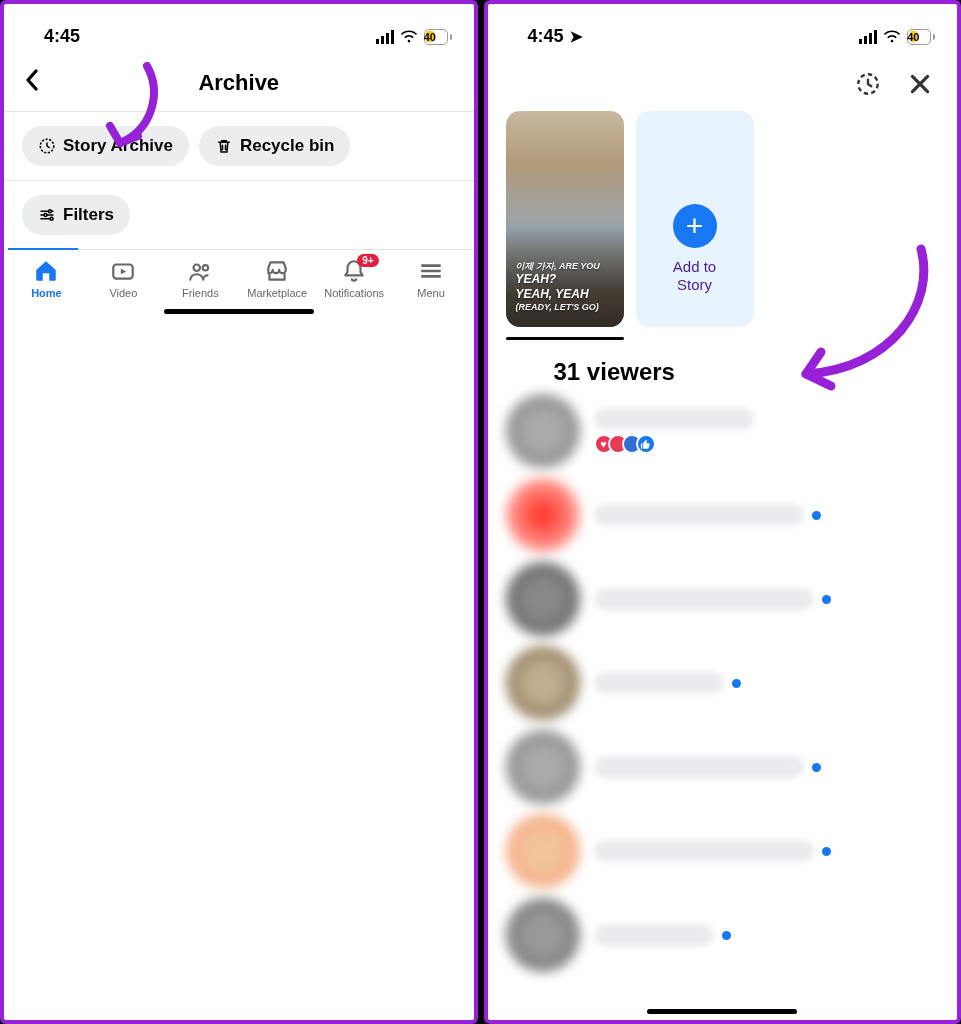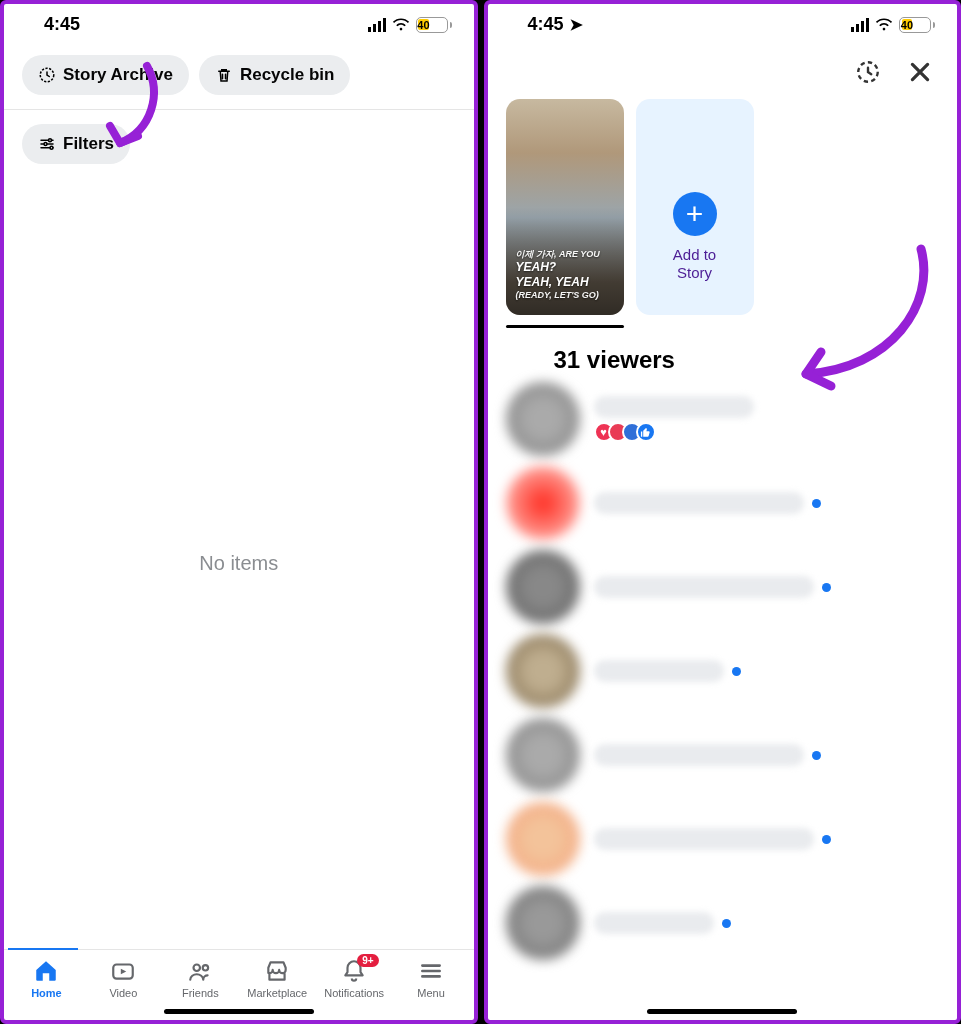--- a/index.html
+++ b/index.html
@@ -19,40 +19,40 @@
   border-radius: 6px;
   display: flex;
   flex-direction: column;
   overflow: hidden;
   position: relative;
 }
 .status-bar {
   display: flex;
   justify-content: space-between;
   align-items: center;
-  padding: 10px 22px 6px 40px;
+  padding: 22px 22px 6px 40px;
   font-size: 18px;
   font-weight: 700;
   color: #000;
 }
 .status-right { display: flex; align-items: center; gap: 6px; }
 .signal-bars { display: inline-flex; align-items: flex-end; gap: 2px; }
 .signal-bars span { width: 3px; background: #000; display: inline-block; }
 .signal-bars span:nth-child(1){height:5px}
 .signal-bars span:nth-child(2){height:8px}
 .signal-bars span:nth-child(3){height:11px}
 .signal-bars span:nth-child(4){height:14px}
 .wifi-icon { width: 18px; height: 14px; }
 .battery {
   display: inline-flex; align-items: center; gap: 2px;
 }
 .battery-body {
   border: 1.5px solid #999;
   border-radius: 5px;
-  width: 32px; height: 16px;
+  width: 24px; height: 16px;
   position: relative;
   display: flex; align-items: center; padding: 1.5px;
 }
 .battery-fill {
   background: #ffcc00;
   height: 100%; width: 40%;
   border-radius: 2px;
   display: flex; align-items: center; justify-content: center;
   font-size: 11px; font-weight: 700; color: #000;
 }
@@ -217,20 +217,28 @@
         </svg>
       <span class="battery">
         <span class="battery-body">
             <span class="battery-fill">40</span>
           </span>
         <span class="battery-cap"></span>
       </span>
     </span>
   </div>
 
+  <div class="nav-header">
+    <span class="back-arrow">
+      <svg width="16" height="22" viewBox="0 0 16 22">
+          <path d="M12 2 L4 11 L12 20" stroke="#000" stroke-width="3.2" fill="none" stroke-linecap="round" stroke-linejoin="round"></path>
+        </svg>
+    </span>
+    <span class="nav-title">Archive</span>
+  </div>
 
   <div class="chip-row">
     <span class="chip">
       <span class="chip-ico">
         <svg viewBox="0 0 24 24" width="18" height="18">
             <circle cx="12" cy="12" r="9" fill="none" stroke="#000" stroke-width="2" stroke-dasharray="3 2"></circle>
             <path d="M12 8v4l3 2" stroke="#000" stroke-width="2" fill="none" stroke-linecap="round"></path>
           </svg>
       </span>
       <span>Story Archive</span>
@@ -252,23 +260,20 @@
             <path d="M4 7h10M18 7h2M4 12h4M12 12h8M4 17h12M20 17h0" stroke="#000" stroke-width="2" stroke-linecap="round"></path>
             <circle cx="16" cy="7" r="2" fill="none" stroke="#000" stroke-width="2"></circle>
             <circle cx="10" cy="12" r="2" fill="none" stroke="#000" stroke-width="2"></circle>
             <circle cx="18" cy="17" r="2" fill="none" stroke="#000" stroke-width="2"></circle>
           </svg>
       </span>
       <span>Filters</span>
     </span>
   </div>
 
-  <div class="empty-state">
-    <span>No items</span>
-  </div>
 
   <div class="bottom-nav">
     <div class="nav-item active">
       <svg class="nav-ico" viewBox="0 0 24 24">
           <path d="M3 11 12 3l9 8v9a1 1 0 0 1-1 1h-5v-7h-6v7H4a1 1 0 0 1-1-1z" fill="#1877f2"></path>
         </svg>
       <span>Home</span>
     </div>
     <div class="nav-item">
       <svg class="nav-ico" viewBox="0 0 24 24">

